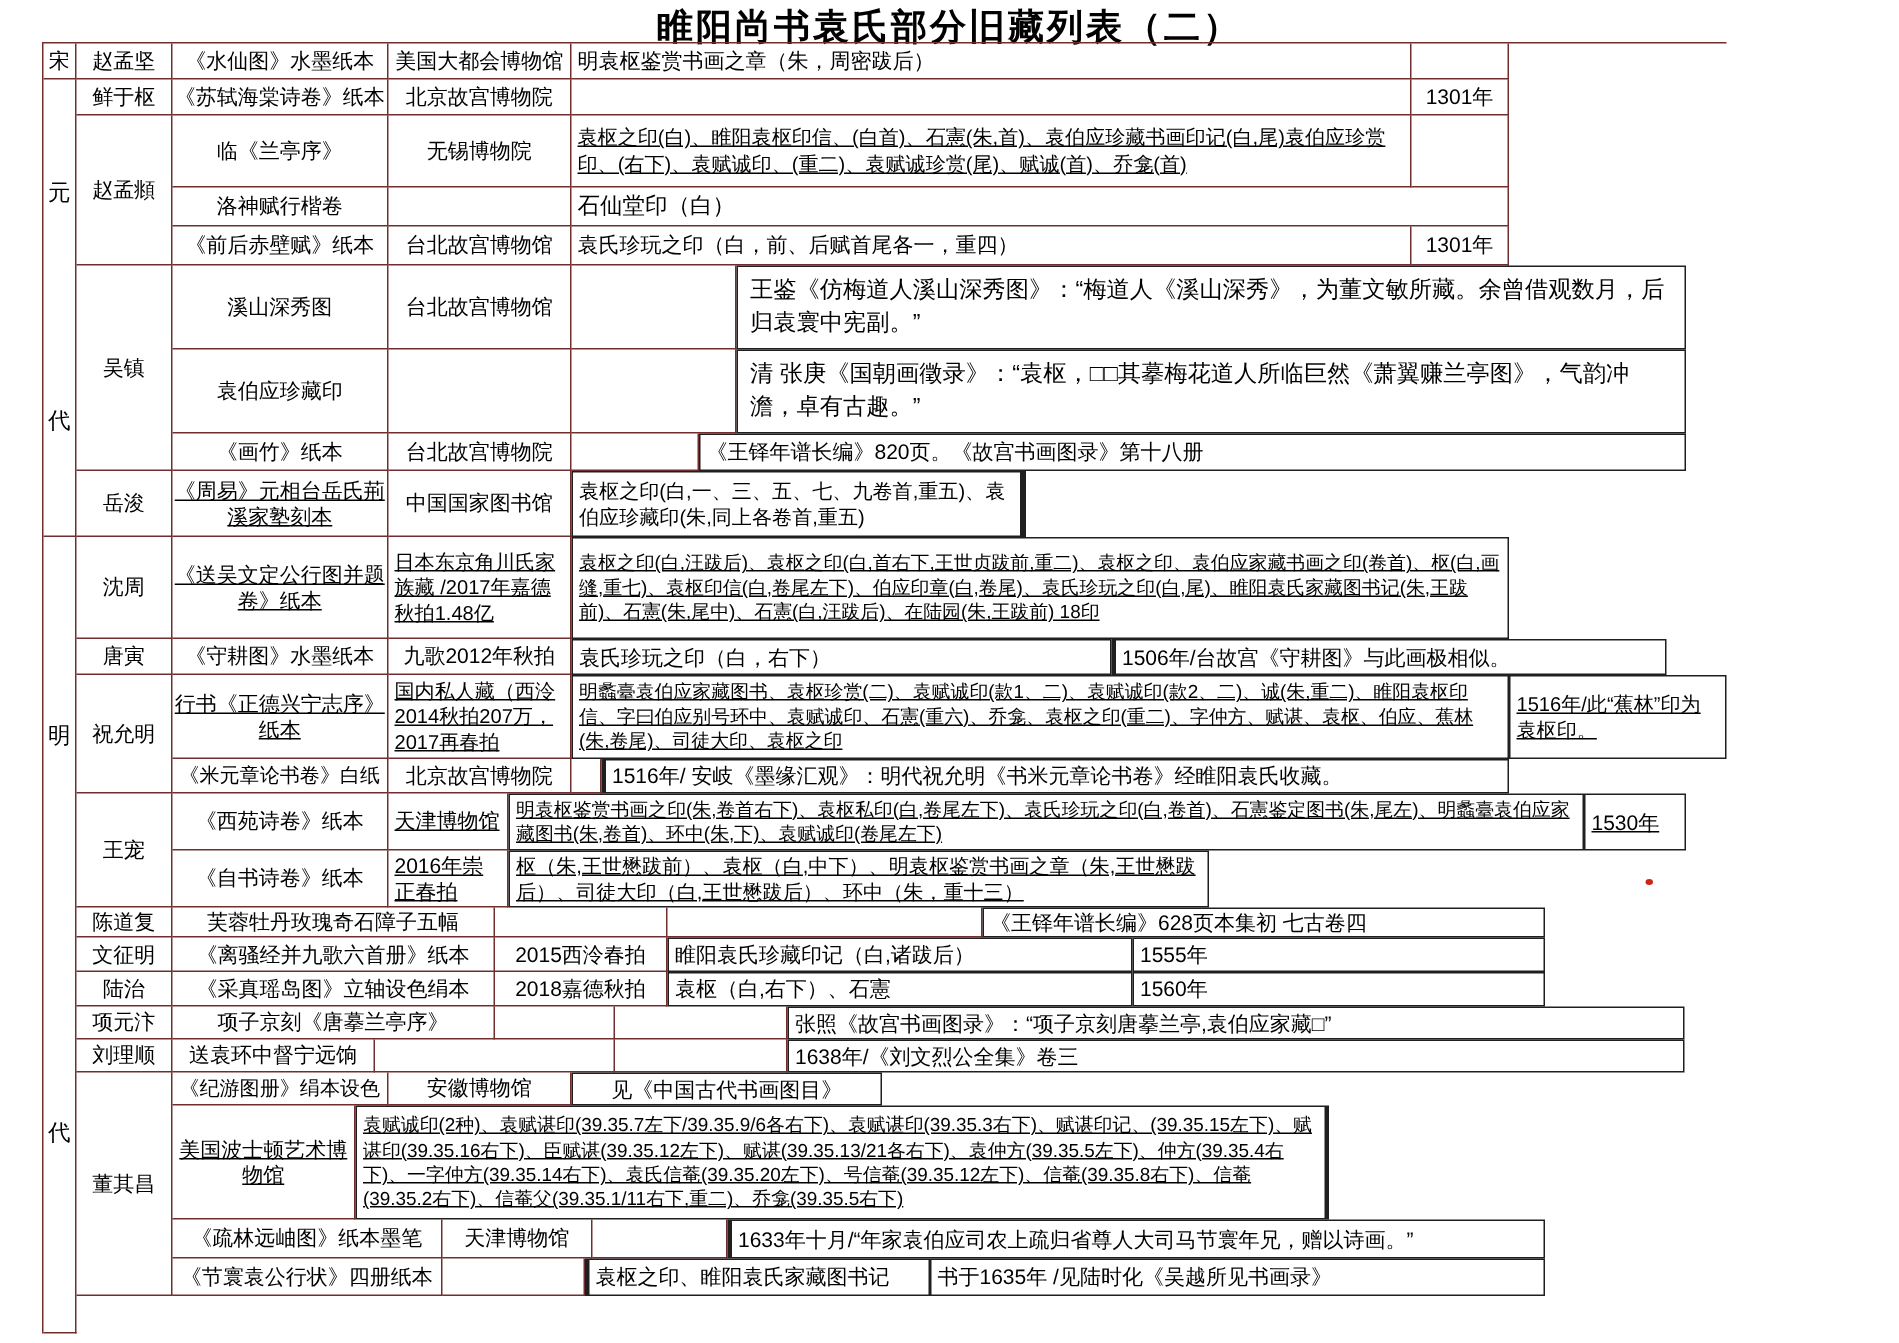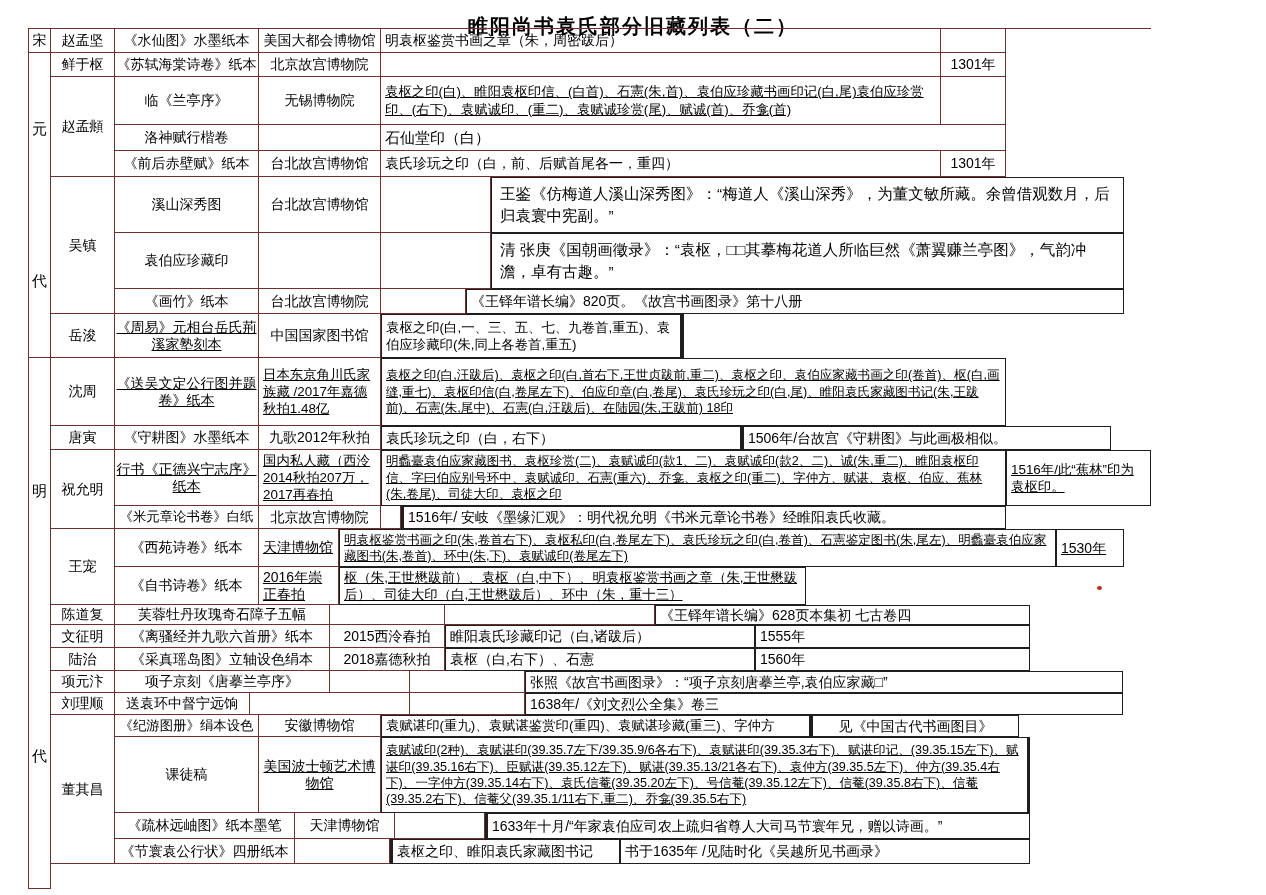--- a/index.html
+++ b/index.html
@@ -1,21 +1,21 @@
 <!DOCTYPE html>
 <html><head>
 <meta charset="utf-8">
 <style>
   :root{ --bc:#702e2e; --dk:#1f1f1f; }
   html,body{ margin:0; padding:0; }
   body{
     width:1266px; height:895px; background:#fff; color:#000; position:relative;
     font-family:"Liberation Sans","DejaVu Sans",sans-serif; overflow:hidden;
   }
-  .title{ text-align:center; font-size:20px; font-weight:bold; letter-spacing:2px; padding-top:13px; }
+  .title{ text-align:center; font-size:24px; font-weight:bold; letter-spacing:2px; padding-top:2px; }
   .tbl{ position:absolute; left:28px; top:28px; }
   .r{ display:flex; }
   .g{ display:flex; }
   .gcol{ display:flex; flex-direction:column; }
   .cell{
     box-sizing:border-box; flex:none;
     border-right:1.5px solid var(--bc); border-bottom:1.5px solid var(--bc);
     display:flex; align-items:center; justify-content:center;
     text-align:center; overflow:hidden; line-height:1.15; font-size:14px;
   }
@@ -214,25 +214,23 @@
         <div class="cell" style="width:115px"></div>
         <div class="cell l dark" style="width:598px">1638年/《刘文烈公全集》卷三</div>
       </div>
 
       <div class="g">
         <div class="cell" style="width:64px;height:149px">董其昌</div>
         <div class="gcol">
           <div class="r" style="height:22px">
             <div class="cell f135" style="width:144px">《纪游图册》绢本设色</div>
             <div class="cell" style="width:122px">安徽博物馆</div>
-            <div class="cell l dark f135" style="width:431px;border-right-width:3px">袁赋谌印(重九)、袁赋谌鉴赏印(重四)、袁赋谌珍藏(重三)、字仲方</div>
             <div class="cell dark" style="width:207px">见《中国古代书画图目》</div>
           </div>
           <div class="r" style="height:76px">
-            <div class="cell" style="width:144px">课徒稿</div>
             <div class="cell wrap" style="width:122px">美国波士顿艺术博物馆</div>
             <div class="cell l dark f13 wrap" style="width:649px;border-right-width:3px">袁赋诚印(2种)、袁赋谌印(39.35.7左下/39.35.9/6各右下)、袁赋谌印(39.35.3右下)、赋谌印记、(39.35.15左下)、赋谌印(39.35.16右下)、臣赋谌(39.35.12左下)、赋谌(39.35.13/21各右下)、袁仲方(39.35.5左下)、仲方(39.35.4右下)、一字仲方(39.35.14右下)、袁氏信菴(39.35.20左下)、号信菴(39.35.12左下)、信菴(39.35.8右下)、信菴(39.35.2右下)、信菴父(39.35.1/11右下,重二)、乔龛(39.35.5右下)</div>
           </div>
           <div class="r" style="height:26px">
             <div class="cell" style="width:180px">《疏林远岫图》纸本墨笔</div>
             <div class="cell" style="width:100px">天津博物馆</div>
             <div class="cell" style="width:90px"></div>
             <div class="cell l dark" style="width:545px;border-left-width:3px">1633年十月/“年家袁伯应司农上疏归省尊人大司马节寰年兄，赠以诗画。”</div>
           </div>
           <div class="r" style="height:25px">

